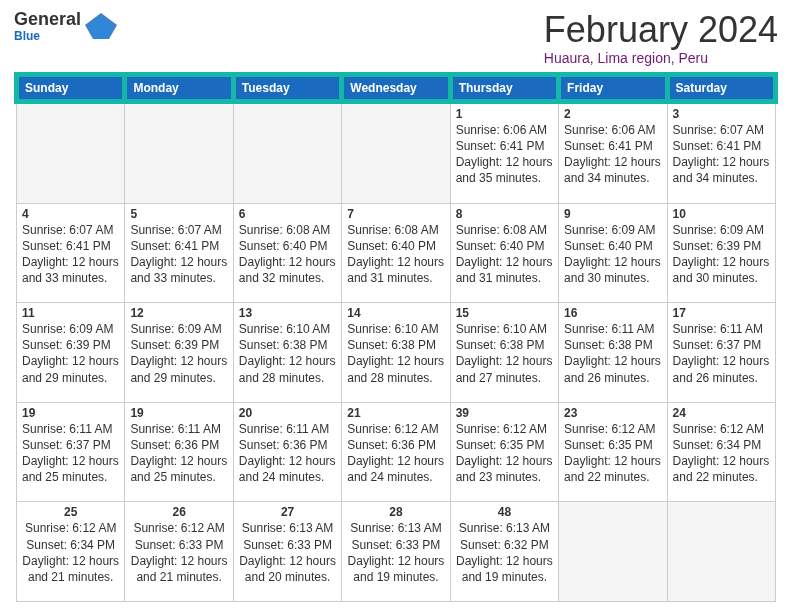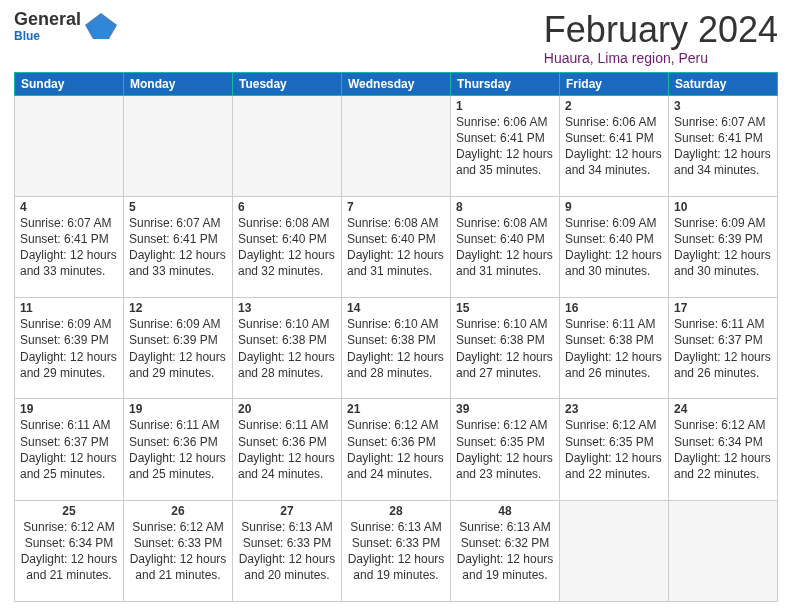--- a/index.html
+++ b/index.html
@@ -64,21 +64,21 @@
       border-collapse: collapse;
       flex: 1;
     }
     .calendar th {
       background: #1a6bbf;
       color: #fff;
       font-size: 12px;
       font-weight: bold;
       text-align: left;
       padding: 4px 6px;
-      border: 1px solid #14b8a6;
+      border: 5px solid #14b8a6;
     }
     .calendar td {
       border: 1px solid #ccc;
       vertical-align: top;
       padding: 3px 5px;
       width: calc(100% / 7);
       font-size: 10px;
       color: #333;
       background: #fff;
     }

